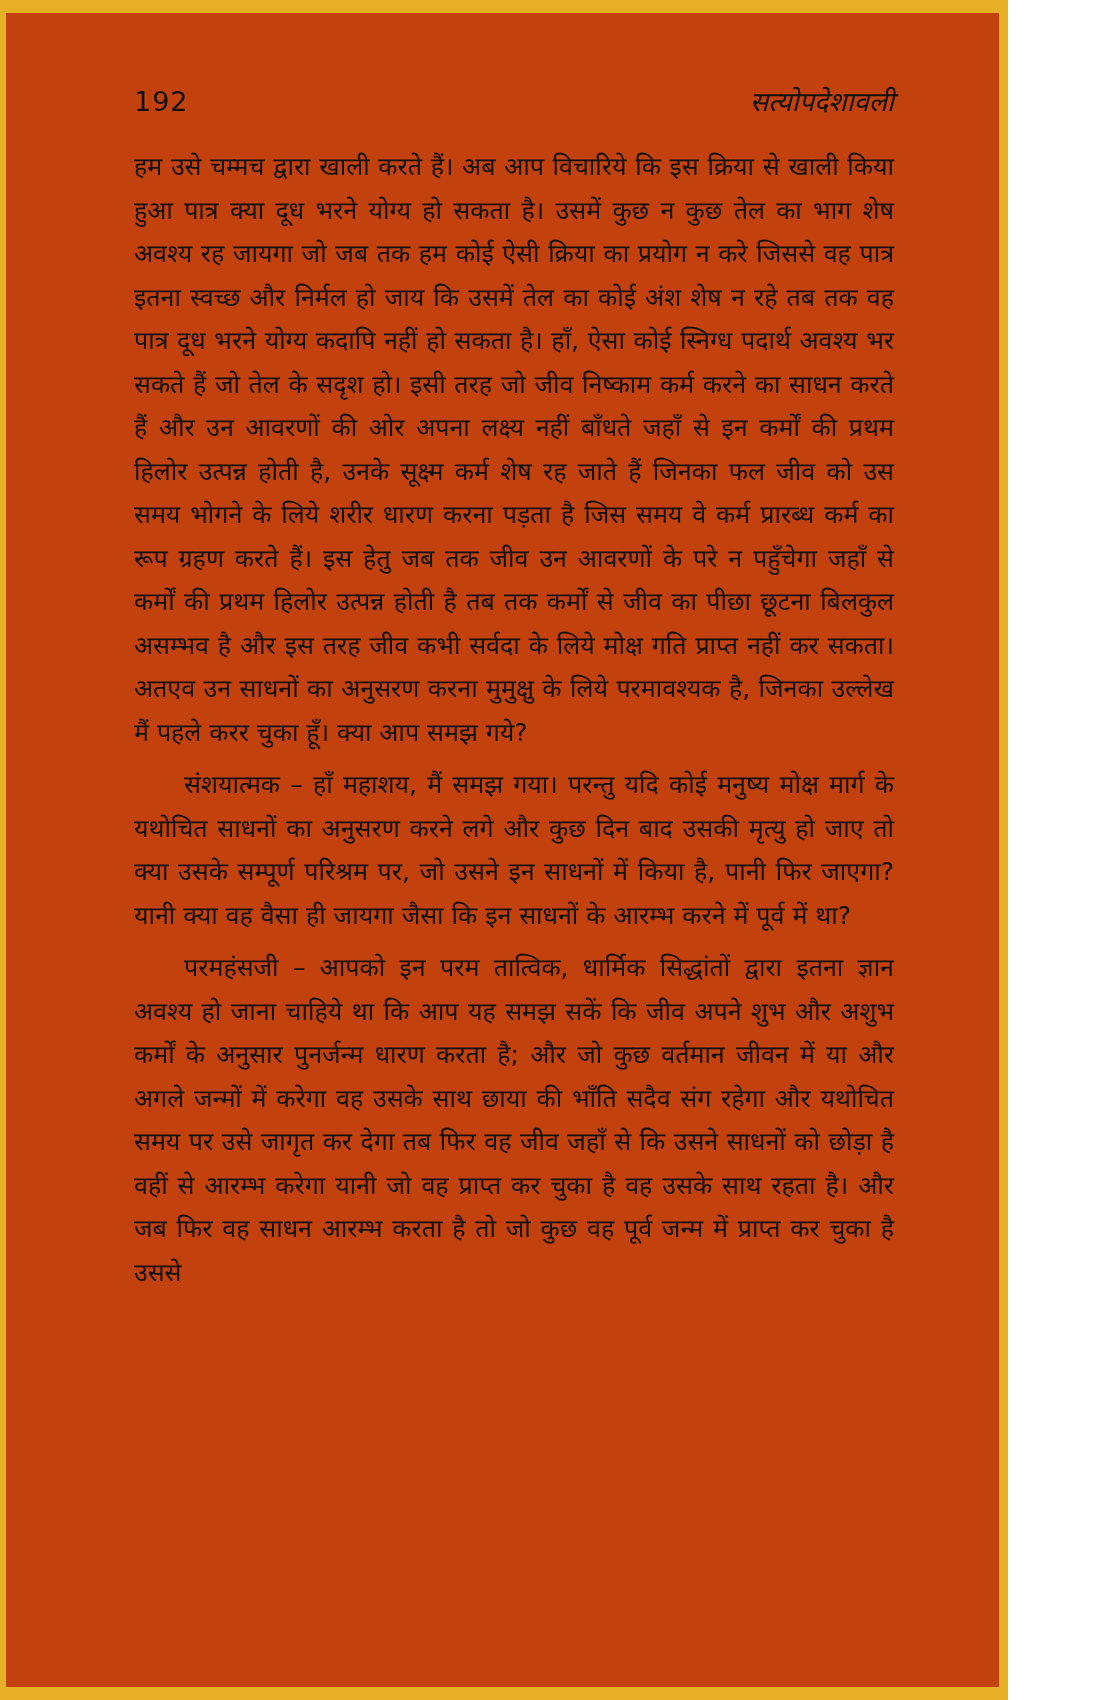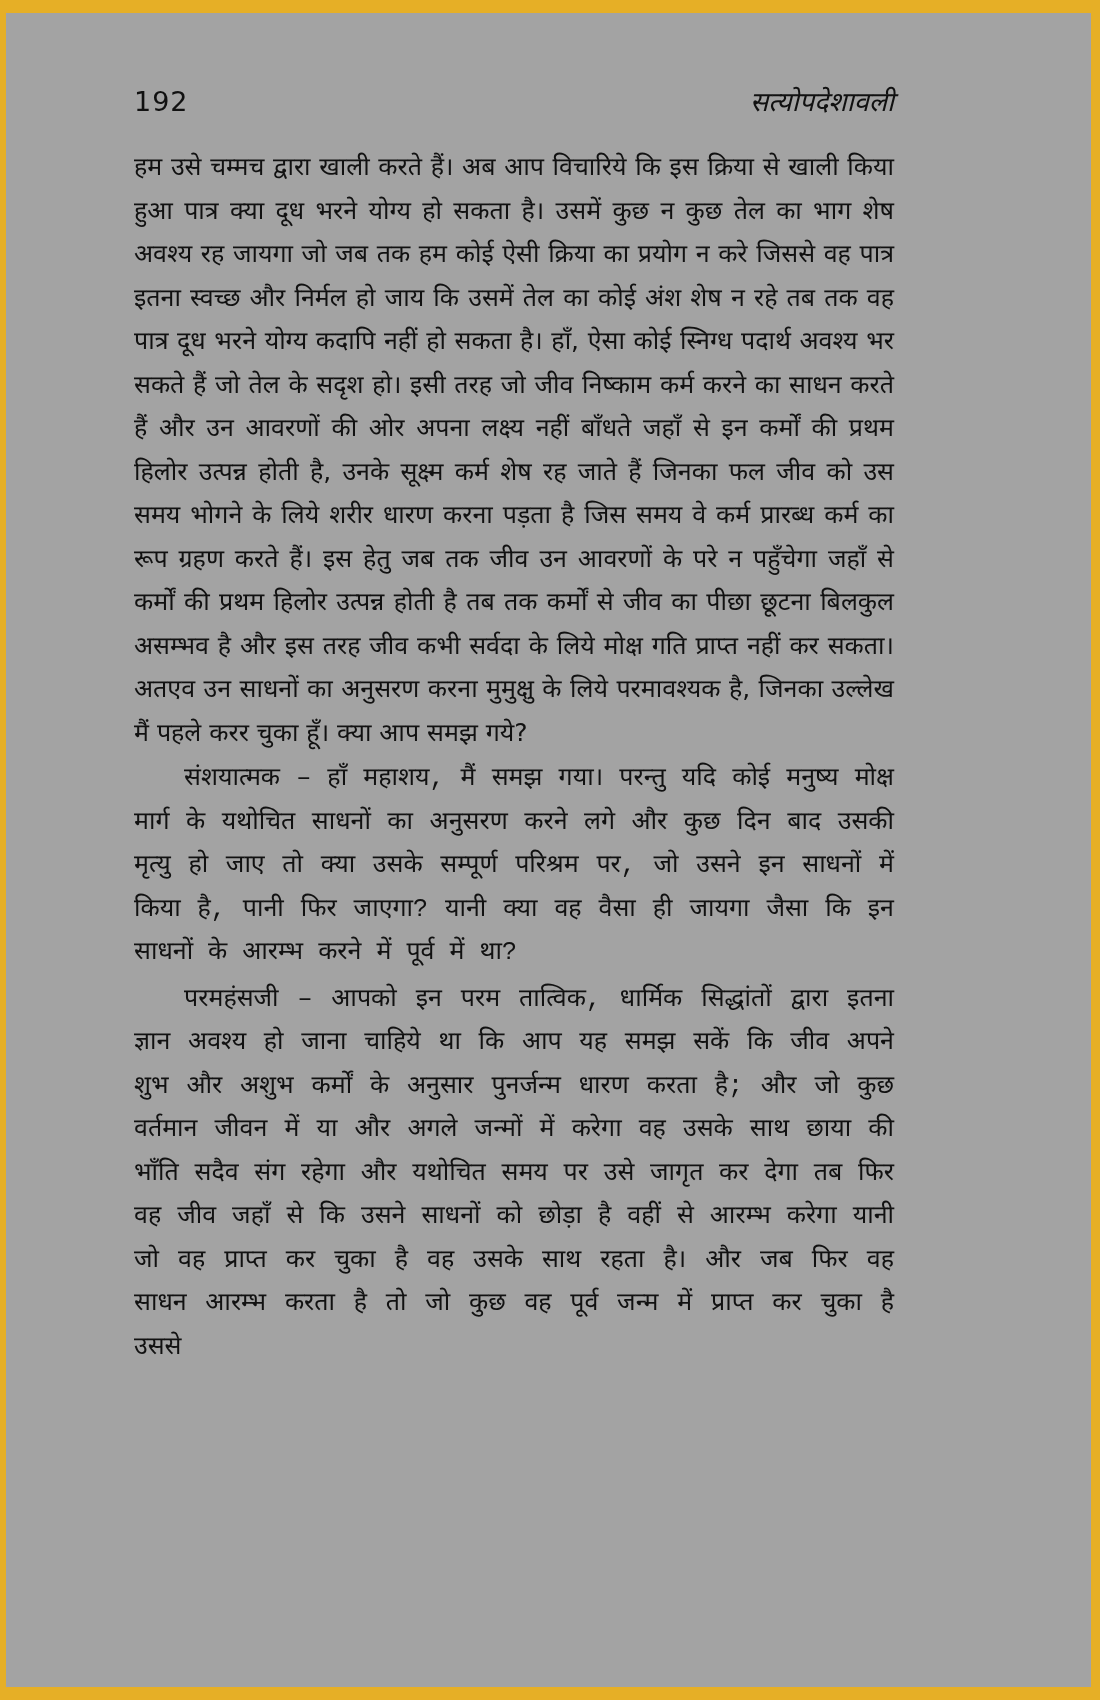--- a/index.html
+++ b/index.html
@@ -2,23 +2,23 @@
 <html lang="hi"><head>
 <meta charset="utf-8">
 <style>
   html, body {
     margin: 0;
     padding: 0;
     background: #ffffff;
   }
   .page {
     position: relative;
-    width: 1100px;
+    width: 1008px;
     height: 1700px;
-    background: #a3a3a3;
+    background: #c2410c;
     box-sizing: border-box;
     border-style: solid;
     border-width: 13px 9px 13px 6px; 
     border-color: #E6AF26;
     overflow: hidden;
     font-family: "DejaVu Sans", sans-serif;
     color: #111111;
   }
   .text-block {
     position: absolute;
@@ -47,22 +47,21 @@
     line-height: 43.5px;
     text-align: justify;
     text-justify: inter-word;
   }
   .body-text p {
     margin: 0;
     padding: 0;
   }
   .body-text p.indented {
     text-indent: 50px;
-    margin-top: 3px;
-    font-family: Liberation Mono, monospace;
+    margin-top: 9px;
   }
 </style>
 </head>
 <body>
 
 <div class="page" style="border-color: rgb(230, 175, 38);">
   <div class="text-block">
 
     <div class="running-header">
       <span class="page-number">192</span>

